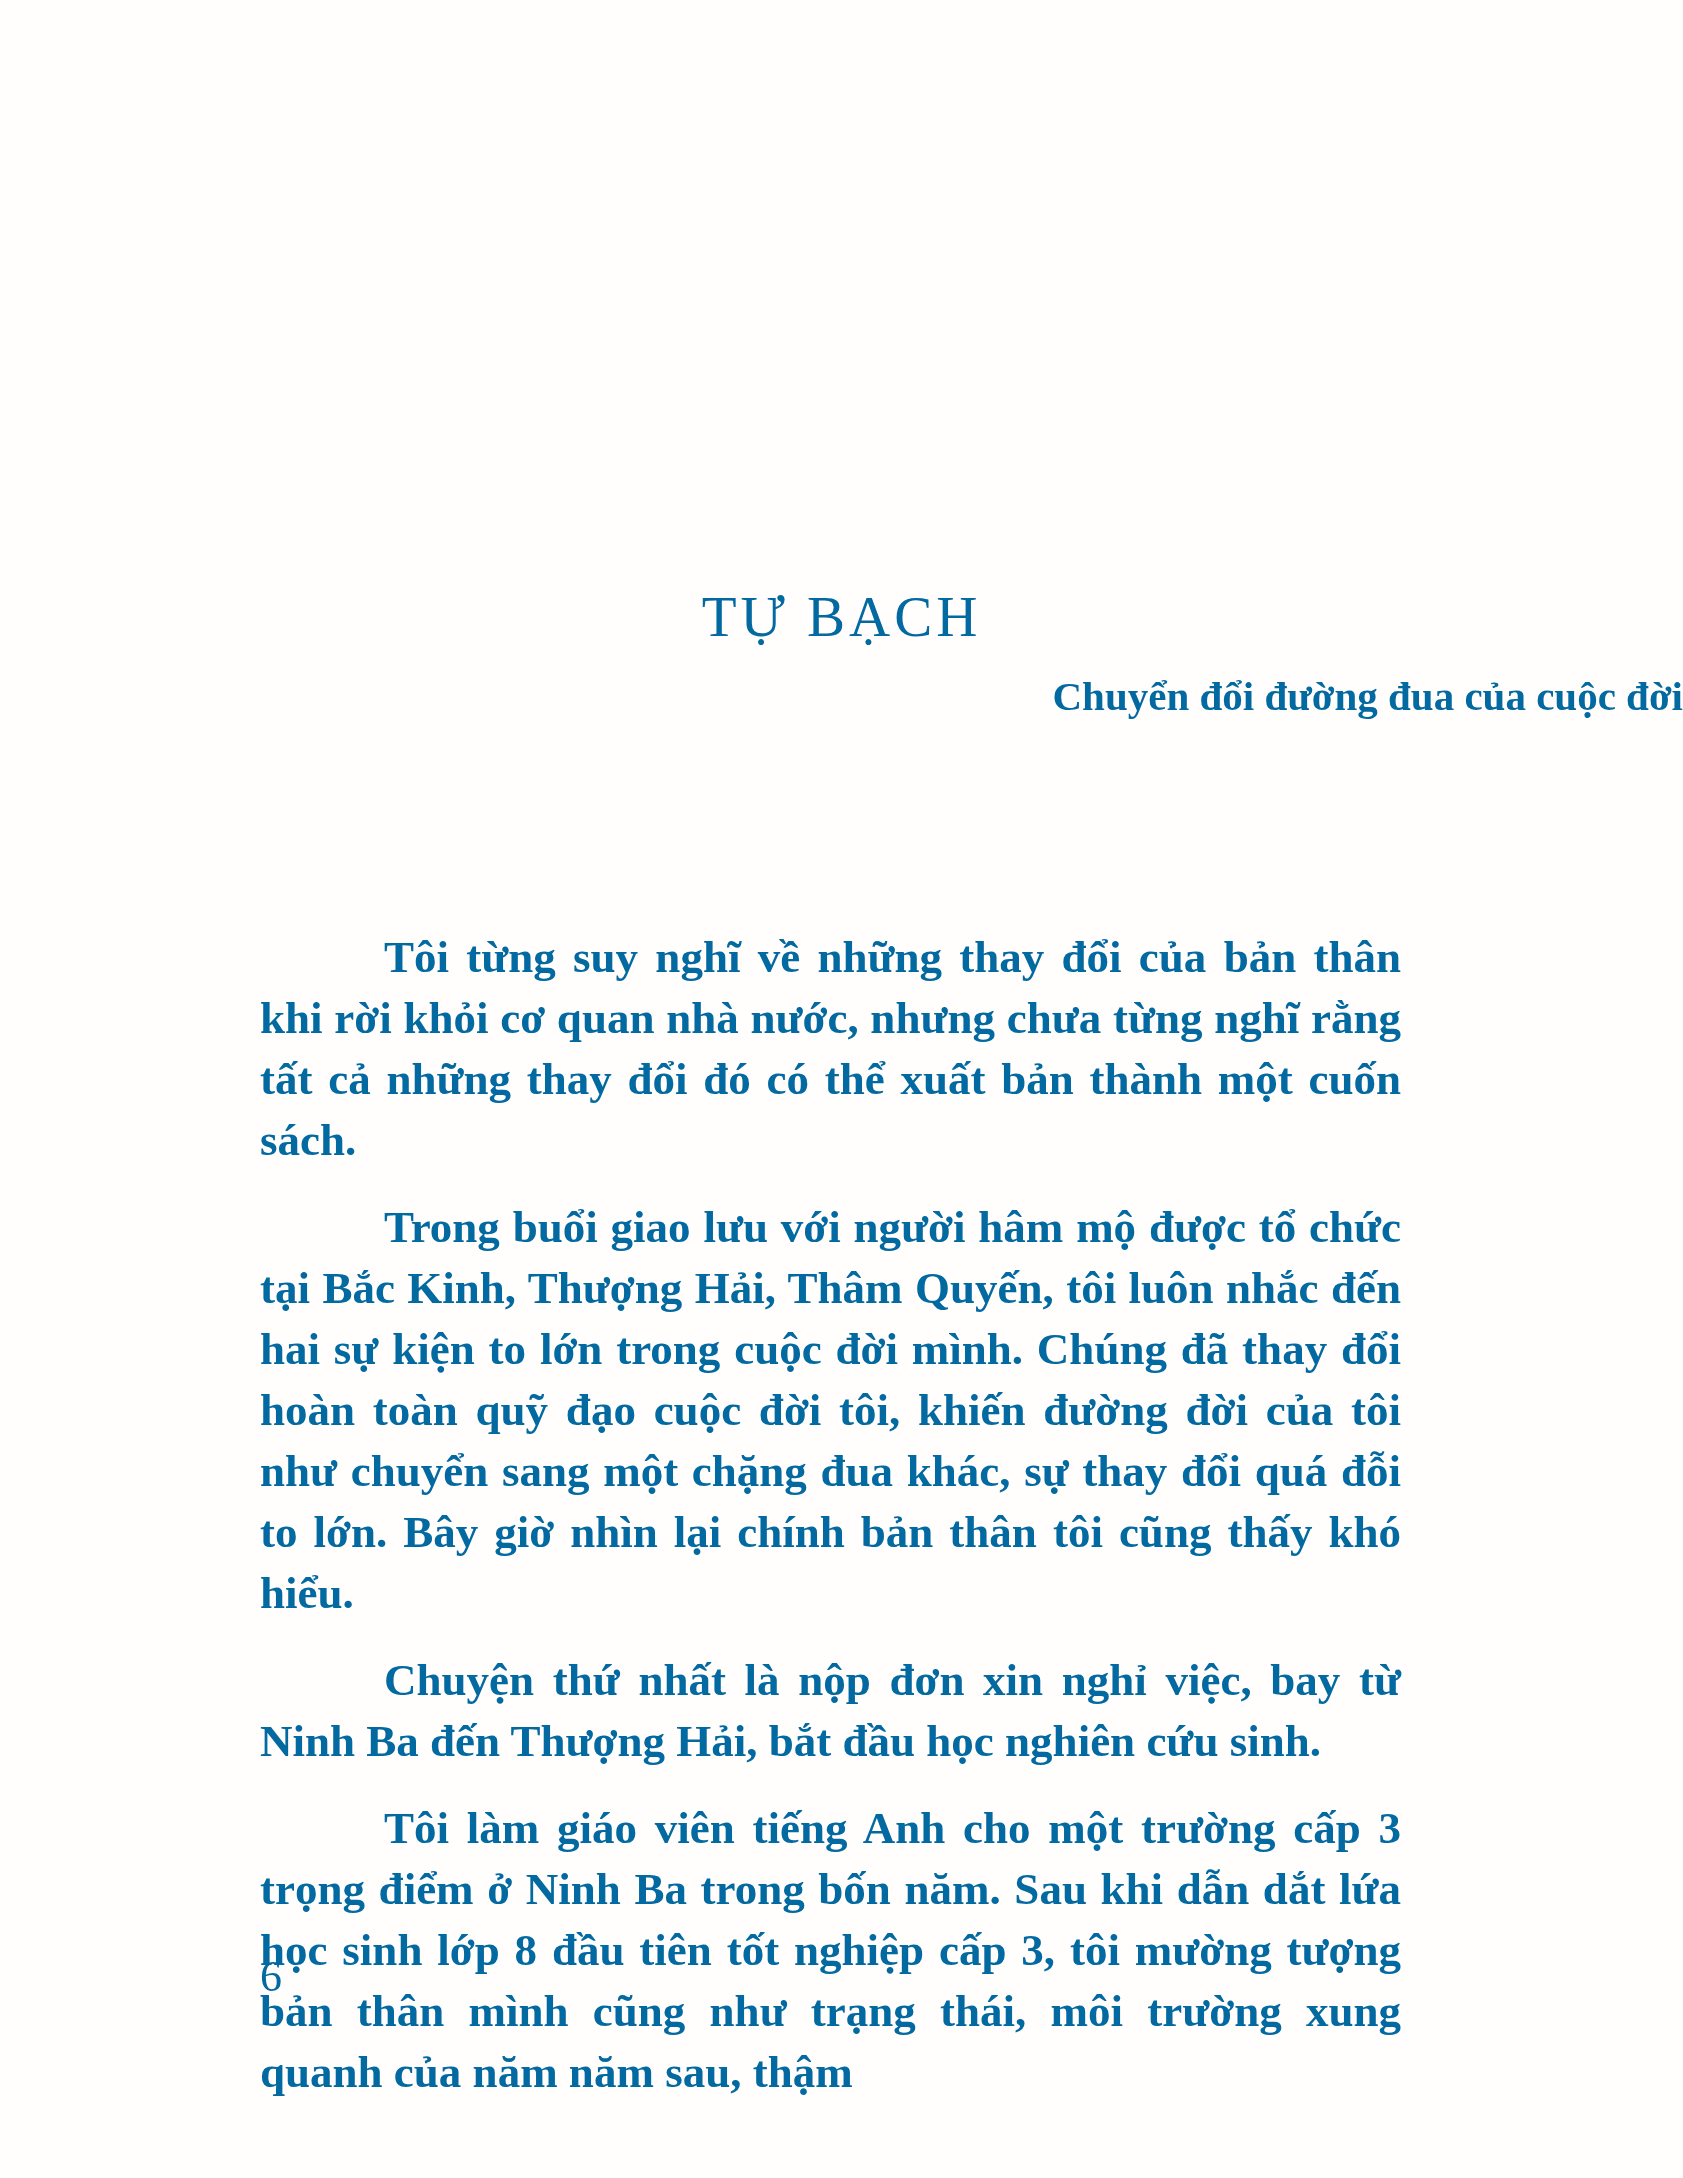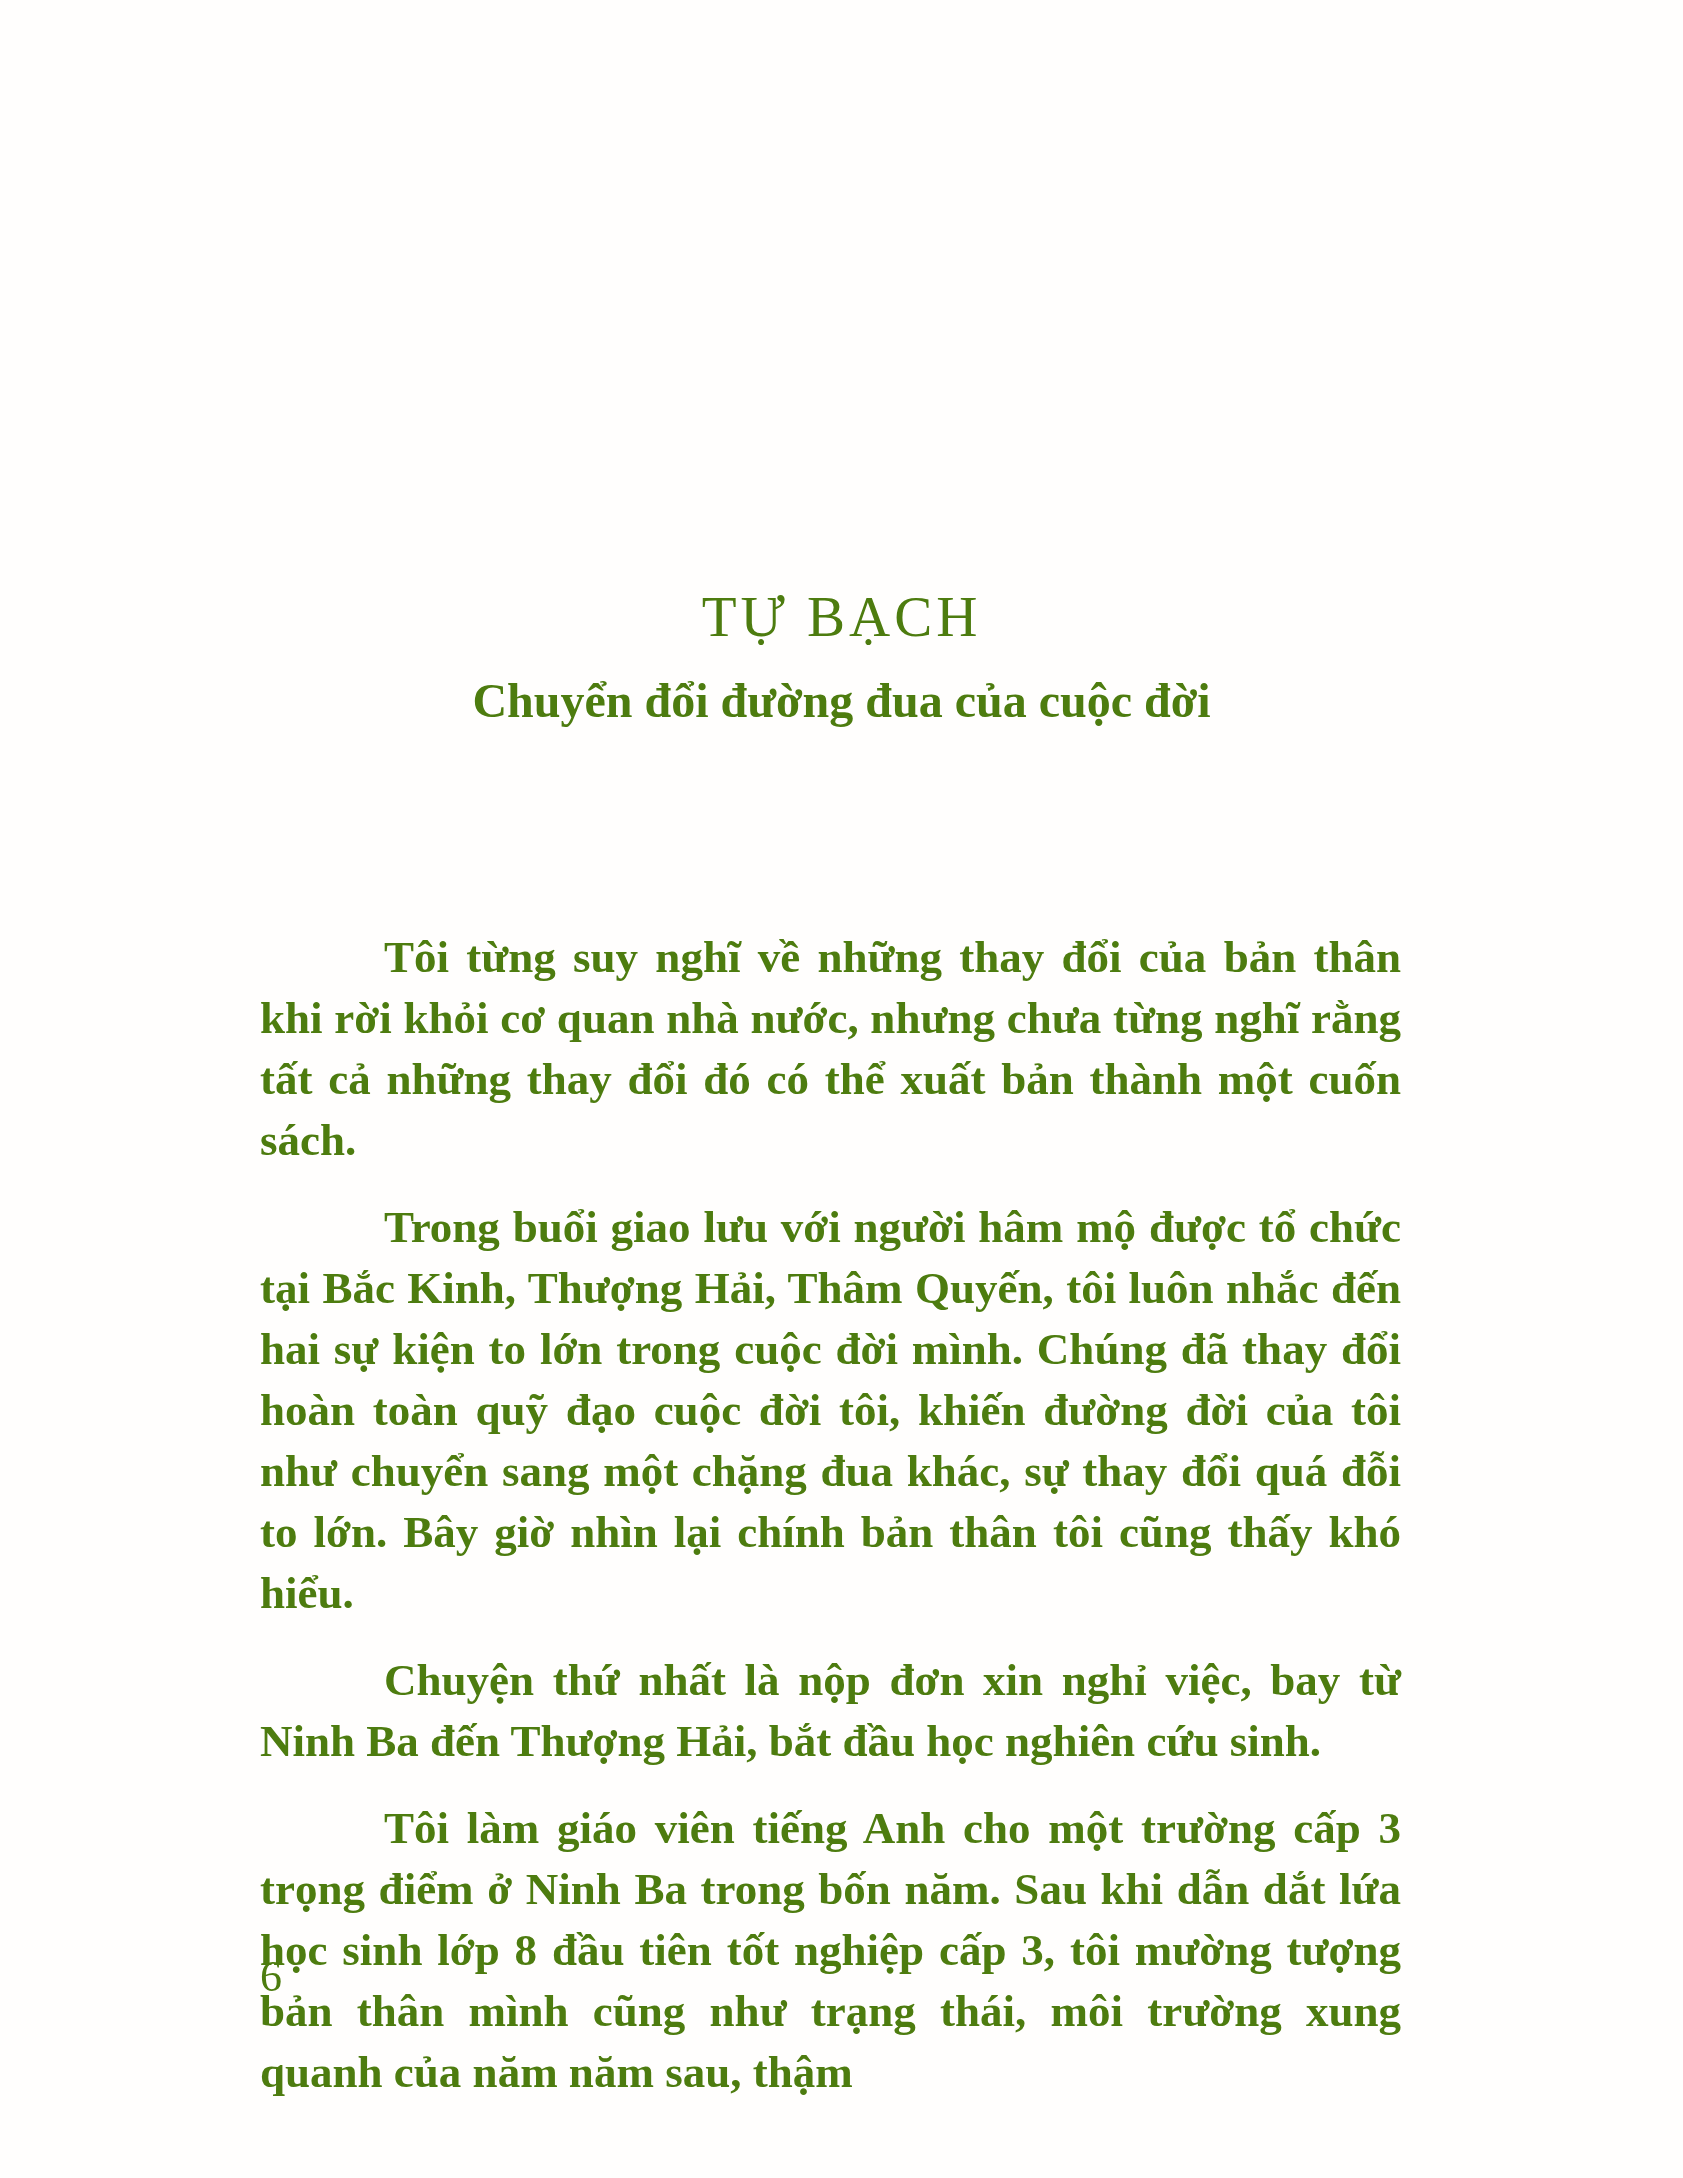--- a/index.html
+++ b/index.html
@@ -11,40 +11,40 @@
     height: 2178px;
     background: #ffffff;
   }
   .page {
     position: relative;
     width: 1683px;
     height: 2178px;
     background: #fffefd;
     overflow: hidden;
     font-family: "Liberation Serif", "DejaVu Serif", serif;
-    color: #4d7c0f;
+    color: #0369a1;
   }
   .chapter-title {
     position: absolute;
     top: 586px;
     left: 0;
     width: 100%;
     text-align: center;
     font-size: 57px;
     font-weight: 400;
     letter-spacing: 4px;
     line-height: 1.1;
   }
   .chapter-subtitle {
     position: absolute;
     top: 673px;
     left: 0;
     width: 100%;
-    text-align: center;
-    font-size: 48px;
+    text-align: right;
+    font-size: 41px;
     font-weight: 700;
     line-height: 1.15;
   }
   .body-text {
     position: absolute;
     top: 927px;
     left: 260px;
     width: 1141px;
     font-size: 45px;
     line-height: 61px;

